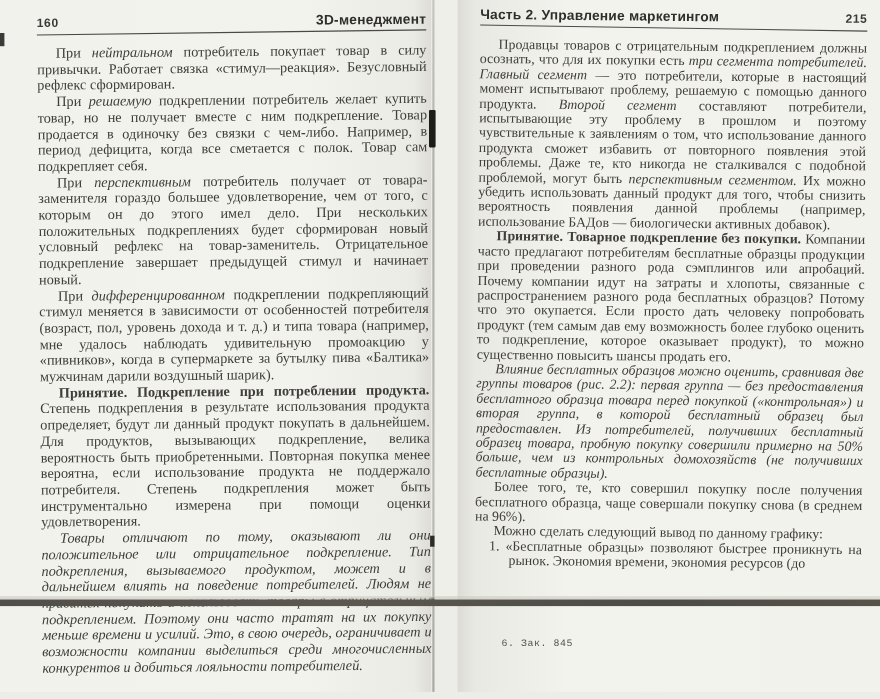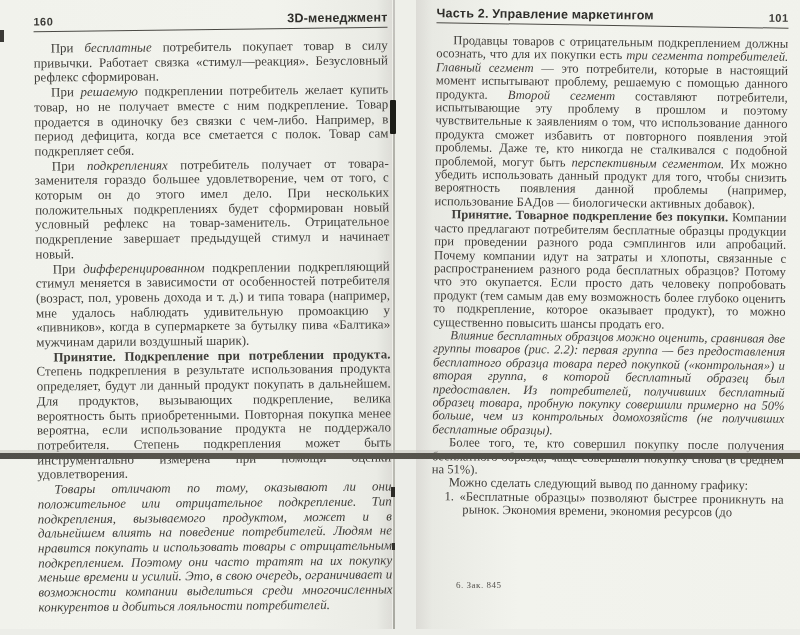--- a/index.html
+++ b/index.html
@@ -1,18 +1,18 @@
 <!DOCTYPE html>
 <html><head>
 <meta charset="utf-8">
 <style>
   html,body{margin:0;padding:0;}
   body{width:800px;height:635px;overflow:hidden;background:#ecede8;
        font-family:"Liberation Serif",serif;}
-  .photo{position:relative;width:800px;height:459px;background:#eeefe9;}
+  .photo{position:relative;width:800px;height:551px;background:#eeefe9;}
 
   .page{position:absolute;top:0;height:629px;}
   .page-left{left:0;width:392px;
     background:linear-gradient(to right,#f1f2ec 0%,#f3f3ee 70%,#eaebe5 96%,#dddcd6 100%);}
   .page-right{left:416px;width:404px;
     background:linear-gradient(to left,#f2f2ed 0%,#f3f3ee 75%,#e9e9e3 96%,#dcdbd5 100%);}
 
   .content{position:absolute;}
   .content-left{left:36px;top:12px;width:354px;transform:rotate(-0.5deg);}
   .content-right{left:18px;top:8px;width:352px;transform:rotate(0.6deg);}
@@ -28,21 +28,21 @@
   .body{text-align:justify;color:#403e3a;margin-top:10px;}
   .body-left{font-size:13px;line-height:14.7px;}
   .body-right{font-size:12.6px;line-height:13.4px;}
   .para{margin:0;text-indent:17px;}
   .para.italic{font-style:italic;}
   .para.list{text-indent:-18px;padding-left:31px;}
   .b{font-weight:bold;}
   .i{font-style:italic;}
 
   .printers-mark{position:absolute;left:40px;top:580px;font-size:9px;
-                 color:#55534d;font-family:Liberation Serif, serif;letter-spacing:0.5px;text-align:right;}
+                 color:#55534d;font-family:Liberation Mono, monospace;letter-spacing:0.5px;text-align:right;}
 
   
   .gutter-line{position:absolute;left:393px;top:0;width:2px;height:629px;
     background:linear-gradient(to bottom,#c6c5bf,#adaca5 30%,#bdbcb5 70%,#a9a8a1);}
   .gutter-bar{position:absolute;left:390px;top:100px;width:6px;height:34px;
     background:#1c1c19;border-radius:1px;}
   .gutter-dot1{position:absolute;left:391px;top:487px;width:4px;height:10px;background:#2c2b27;}
   .gutter-dot2{position:absolute;left:392px;top:543px;width:3px;height:7px;background:#33322d;}
   .edge-dash{position:absolute;left:0;top:30px;width:4px;height:12px;background:#3b3a36;}
   .bottom-strip{position:absolute;left:0;bottom:0;width:800px;height:6px;
@@ -55,42 +55,42 @@
 <div class="photo">
 
   <div class="page page-left">
     <div class="content content-left">
       <div class="header">
         <span class="pagenum">160</span>
         <span class="running">3D-менеджмент</span>
       </div>
       <div class="rule rule-left"></div>
       <div class="body body-left">
-          <p class="para"><span>При </span><span class="i">бесплатные</span><span> потребитель покупает товар в силу привычки. Работает связка «стимул—реакция». Безусловный рефлекс сформирован.</span></p>
+          <p class="para"><span>При </span><span class="i">нейтральном</span><span> потребитель покупает товар в силу привычки. Работает связка «стимул—реакция». Безусловный рефлекс сформирован.</span></p>
           <p class="para"><span>При </span><span class="i">решаемую</span><span> подкреплении потребитель желает купить товар, но не получает вместе с ним подкрепление. Товар продается в одиночку без связки с чем-либо. Например, в период дефицита, когда все сметается с полок. Товар сам подкрепляет себя.</span></p>
-          <p class="para"><span>При </span><span class="i">подкреплениях</span><span> потребитель получает от товара-заменителя гораздо большее удовлетворение, чем от того, с которым он до этого имел дело. При нескольких положительных подкреплениях будет сформирован новый условный рефлекс на товар-заменитель. Отрицательное подкрепление завершает предыдущей стимул и начинает новый.</span></p>
+          <p class="para"><span>При </span><span class="i">перспективным</span><span> потребитель получает от товара-заменителя гораздо большее удовлетворение, чем от того, с которым он до этого имел дело. При нескольких положительных подкреплениях будет сформирован новый условный рефлекс на товар-заменитель. Отрицательное подкрепление завершает предыдущей стимул и начинает новый.</span></p>
           <p class="para"><span>При </span><span class="i">дифференцированном</span><span> подкреплении подкрепляющий стимул меняется в зависимости от особенностей потребителя (возраст, пол, уровень дохода и т. д.) и типа товара (например, мне удалось наблюдать удивительную промоакцию у «пивников», когда в супермаркете за бутылку пива «Балтика» мужчинам дарили воздушный шарик).</span></p>
           <p class="para"><span class="b">Принятие. Подкрепление при потреблении продукта.</span><span> Степень подкрепления в результате использования продукта определяет, будут ли данный продукт покупать в дальнейшем. Для продуктов, вызывающих подкрепление, велика вероятность быть приобретенными. Повторная покупка менее вероятна, если использование продукта не поддержало потребителя. Степень подкрепления может быть инструментально измерена при помощи оценки удовлетворения.</span></p>
           <p class="para italic"><span>Товары отличают по тому, оказывают ли они положительное или отрицательное подкрепление. Тип подкрепления, вызываемого продуктом, может и в дальнейшем влиять на поведение потребителей. Людям не нравится покупать и использовать товары с отрицательным подкреплением. Поэтому они часто тратят на их покупку меньше времени и усилий. Это, в свою очередь, ограничивает и возможности компании выделиться среди многочисленных конкурентов и добиться лояльности потребителей.</span></p>
         </div>
     </div>
   </div>
 
   <div class="page page-right">
     <div class="content content-right">
       <div class="header">
         <span class="running">Часть 2. Управление маркетингом</span>
-        <span class="pagenum">101</span>
+        <span class="pagenum">215</span>
       </div>
       <div class="rule rule-right"></div>
       <div class="body body-right">
           <p class="para"><span>Продавцы товаров с отрицательным подкреплением должны осознать, что для их покупки есть </span><span class="i">три сегмента потребителей.</span><span> </span><span class="i">Главный сегмент</span><span> — это потребители, которые в настоящий момент испытывают проблему, решаемую с помощью данного продукта. </span><span class="i">Второй сегмент</span><span> составляют потребители, испытывающие эту проблему в прошлом и поэтому чувствительные к заявлениям о том, что использование данного продукта сможет избавить от повторного появления этой проблемы. Даже те, кто никогда не сталкивался с подобной проблемой, могут быть </span><span class="i">перспективным сегментом.</span><span> Их можно убедить использовать данный продукт для того, чтобы снизить вероятность появления данной проблемы (например, использование БАДов — биологически активных добавок).</span></p>
           <p class="para"><span class="b">Принятие. Товарное подкрепление без покупки.</span><span> Компании часто предлагают потребителям бесплатные образцы продукции при проведении разного рода сэмплингов или апробаций. Почему компании идут на затраты и хлопоты, связанные с распространением разного рода бесплатных образцов? Потому что это окупается. Если просто дать человеку попробовать продукт (тем самым дав ему возможность более глубоко оценить то подкрепление, которое оказывает продукт), то можно существенно повысить шансы продать его.</span></p>
           <p class="para italic"><span>Влияние бесплатных образцов можно оценить, сравнивая две группы товаров (рис. 2.2): первая группа — без предоставления бесплатного образца товара перед покупкой («контрольная») и вторая группа, в которой бесплатный образец был предоставлен. Из потребителей, получивших бесплатный образец товара, пробную покупку совершили примерно на 50% больше, чем из контрольных домохозяйств (не получивших бесплатные образцы).</span></p>
-          <p class="para"><span>Более того, те, кто совершил покупку после получения бесплатного образца, чаще совершали покупку снова (в среднем на 51%).</span></p>
+          <p class="para"><span>Более того, те, кто совершил покупку после получения бесплатного образца, чаще совершали покупку снова (в среднем на 96%).</span></p>
           <p class="para"><span>Можно сделать следующий вывод по данному графику:</span></p>
           <p class="para list"><span>1. «Бесплатные образцы» позволяют быстрее проникнуть на рынок. Экономия времени, экономия ресурсов (до</span></p>
         </div>
     </div>
     <div class="printers-mark">6. Зак. 845</div>
   </div>
 
   <div class="gutter-line"></div>
   <div class="gutter-bar"></div>
   <div class="gutter-dot1"></div>

